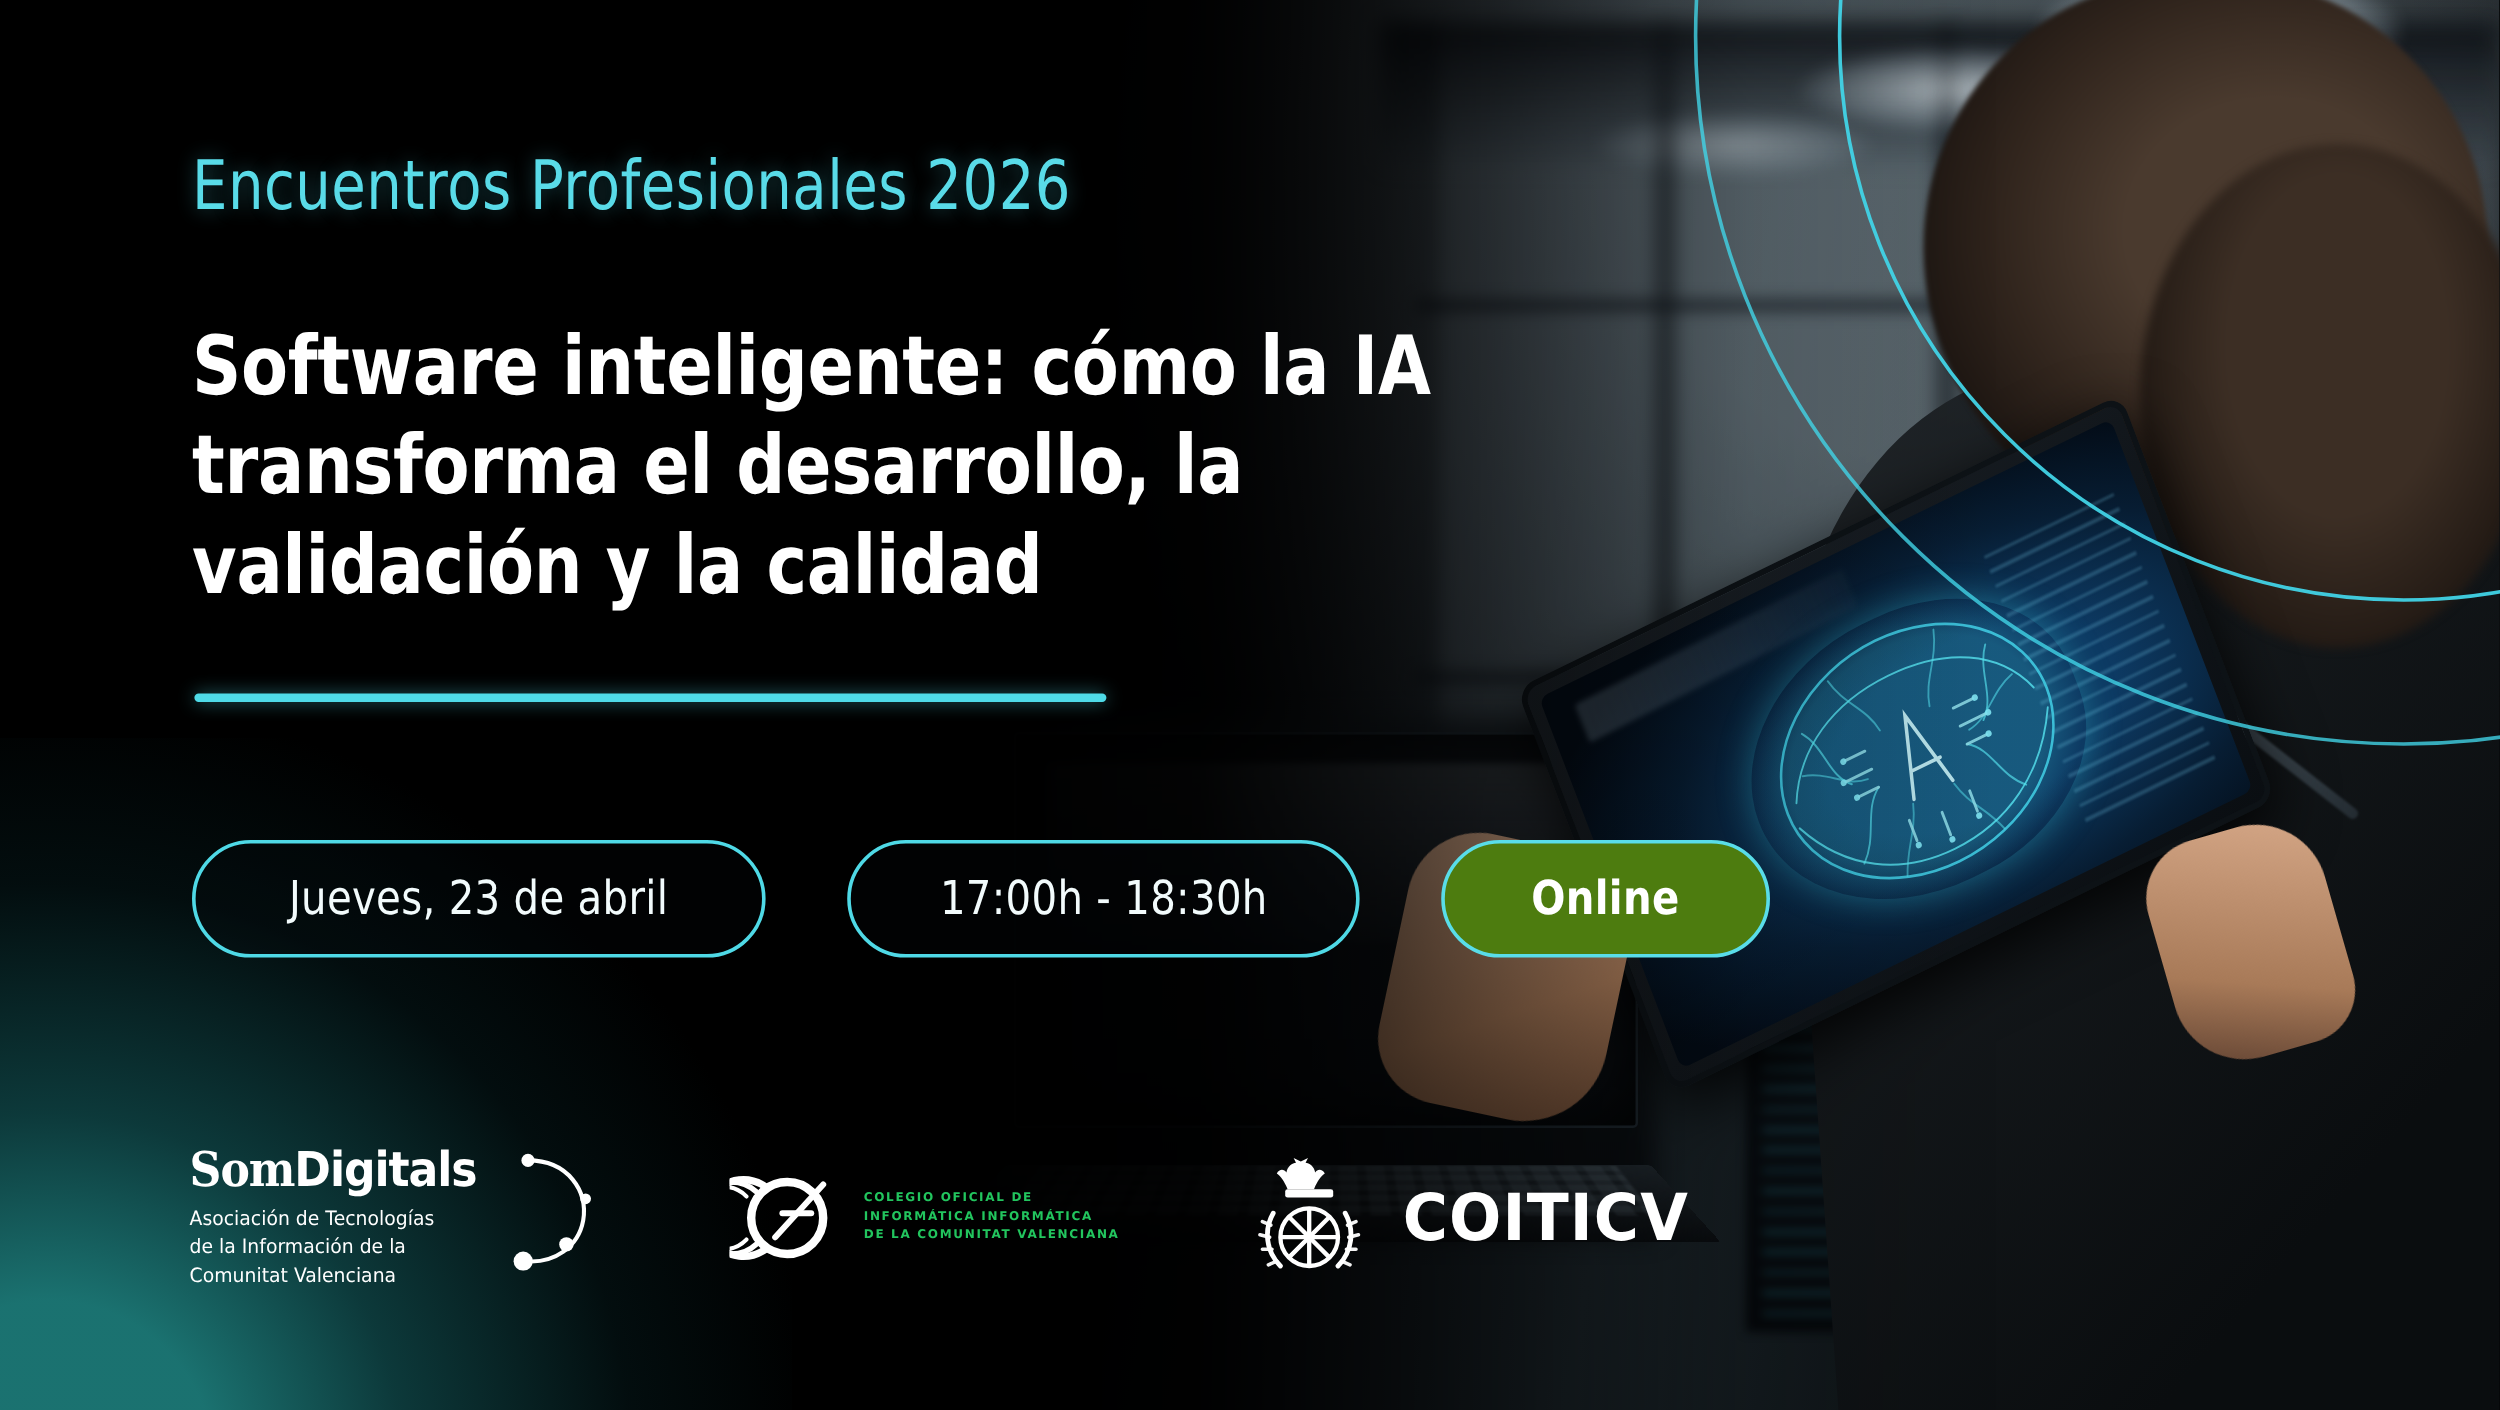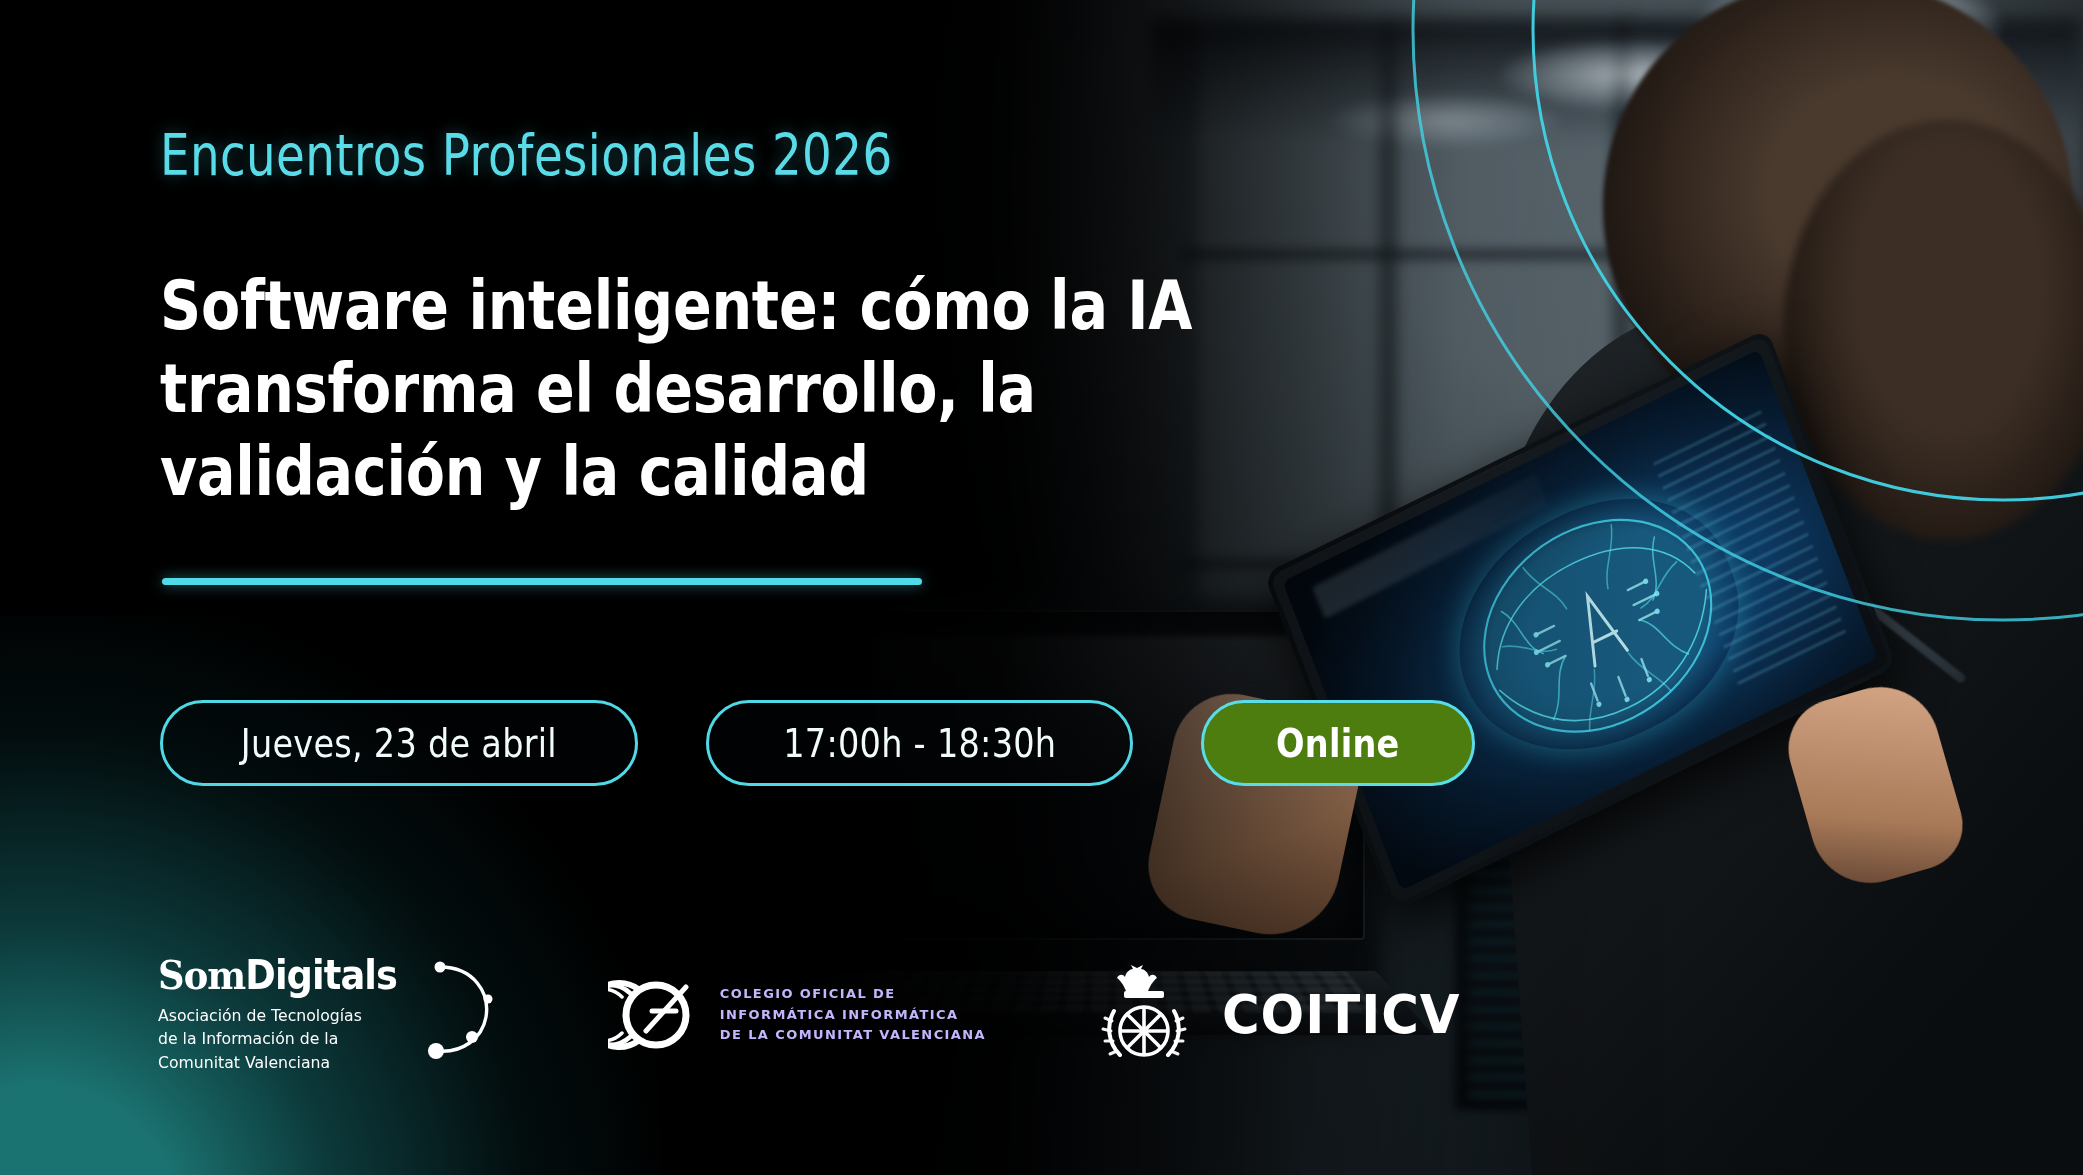--- a/index.html
+++ b/index.html
@@ -207,21 +207,21 @@
   .rule {
     position:absolute; left:162px; top:578px;
     width:760px; height:7px; border-radius:4px;
     background:#4fdbe8;
     box-shadow:0 0 14px rgba(79,219,232,.5);
   }
 
   .pills { position:absolute; left:160px; top:700px; display:flex; align-items:center; gap:68px; }
   .pill {
     display:flex; align-items:center; justify-content:center;
-    height:86px; padding:0 52px;
+    height:98px; padding:0 52px;
     border:3px solid #4fd9e6; border-radius:999px;
     color:#f2fbfc;
     font-family:"DejaVu Sans", sans-serif;
     font-size:39px; font-weight:400; letter-spacing:.3px;
     background:rgba(2,8,10,.25);
     white-space:nowrap;
   }
   .pill > span { display:inline-block; transform:scaleX(.86); transform-origin:center; }
   .pill-solid {
     background:#4d7c0f; border-color:#59dde9; color:#fff;
@@ -247,22 +247,22 @@
     font-family:"DejaVu Sans", sans-serif;
     font-size:16.5px; line-height:1.42; font-weight:400; color:#fff;
     transform:scaleX(.95); transform-origin:left;
   }
   .somd-net { position:absolute; right:0; top:4px; width:78px; height:100px; }
 
   .coiticv-oficial { gap:20px; }
   .coi-mark { width:92px; height:92px; flex:0 0 92px; }
   .coi-text {
     font-family:"DejaVu Sans", sans-serif;
-    font-size:13px; font-weight:700; line-height:1.55; letter-spacing:1.4px;
-    color:#c4b5fd; white-space:nowrap;
+    font-size:10px; font-weight:700; line-height:1.55; letter-spacing:1.4px;
+    color:#22c55e; white-space:nowrap;
   }
 
   .coiticv { gap:30px; }
   .crest { width:96px; height:104px; flex:0 0 96px; }
   .coiticv-word {
     font-family:"DejaVu Sans", sans-serif;
     font-size:54px; font-weight:700; letter-spacing:1px; color:#fff;
     transform:scaleX(.95); transform-origin:left;
   }
 </style>

